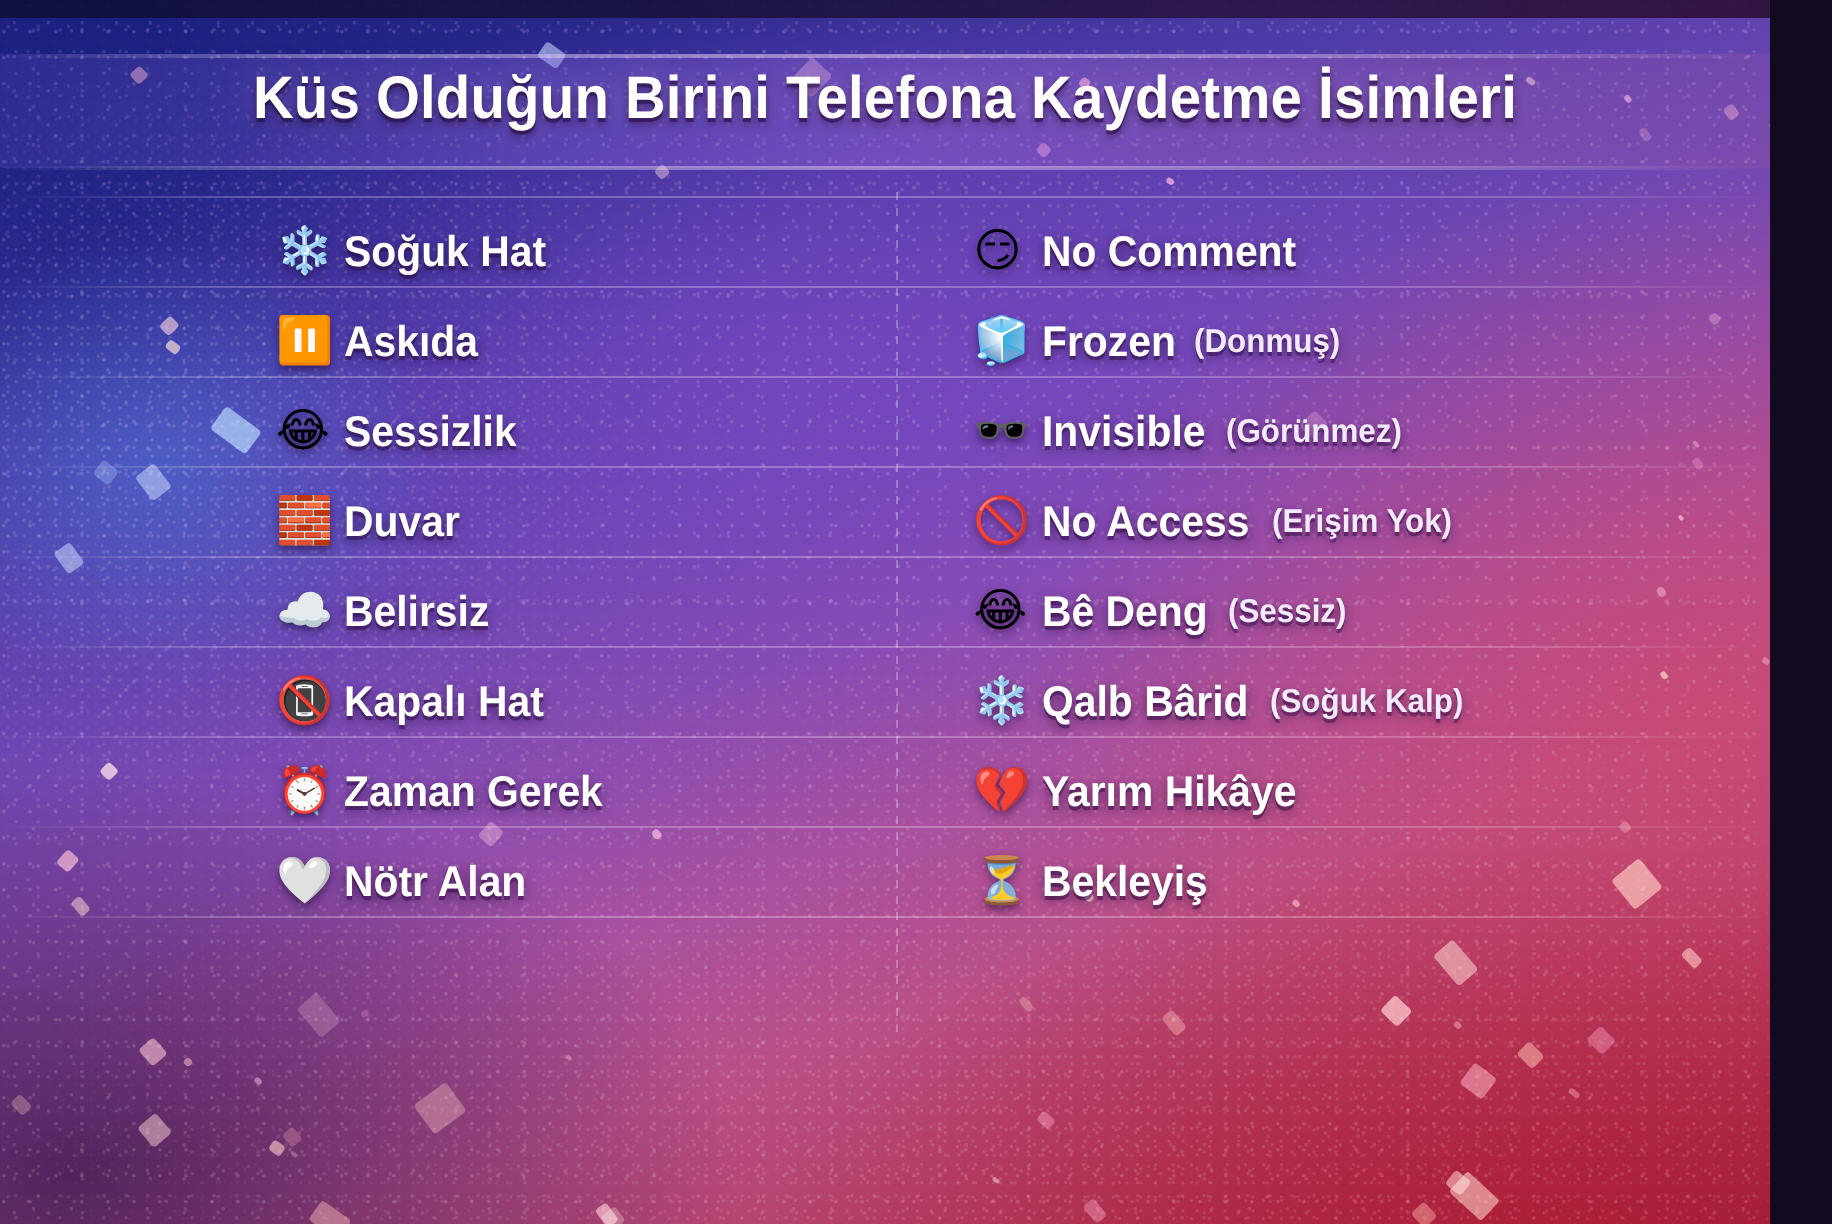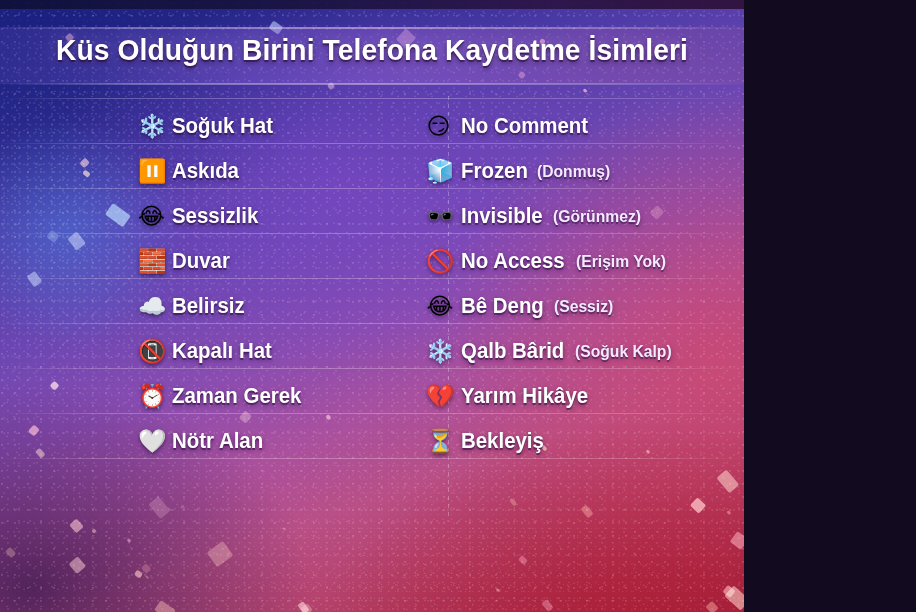--- a/index.html
+++ b/index.html
@@ -1,21 +1,21 @@
 <!DOCTYPE html>
 <html><head>
 <meta charset="utf-8">
 <title>Küs Olduğun Birini Telefona Kaydetme İsimleri</title>
 <style>
   html,body{margin:0;padding:0;background:#120a1e;}
   body{font-family:"Liberation Sans","DejaVu Sans",sans-serif;}
 
   #poster{
     position:relative;
-    width:744px;height:612px;
+    width:885px;height:612px;
     overflow:hidden;
     isolation:isolate;
   }
 
   
   .bg-base{
     position:absolute;inset:0;
     background:
       linear-gradient(160deg,
         #23247e 0%,

